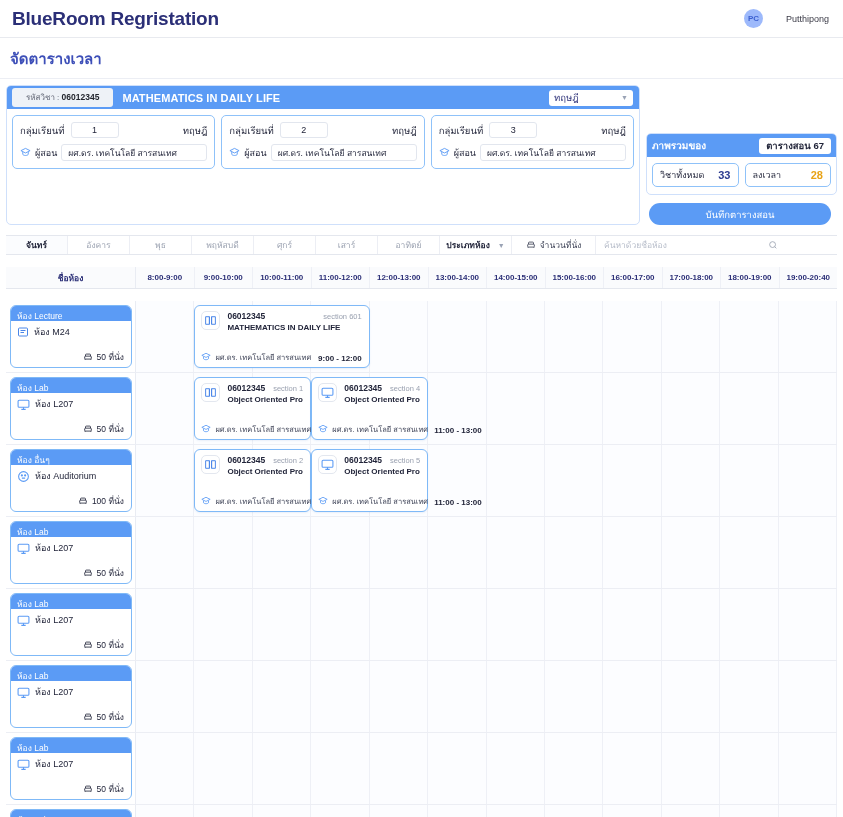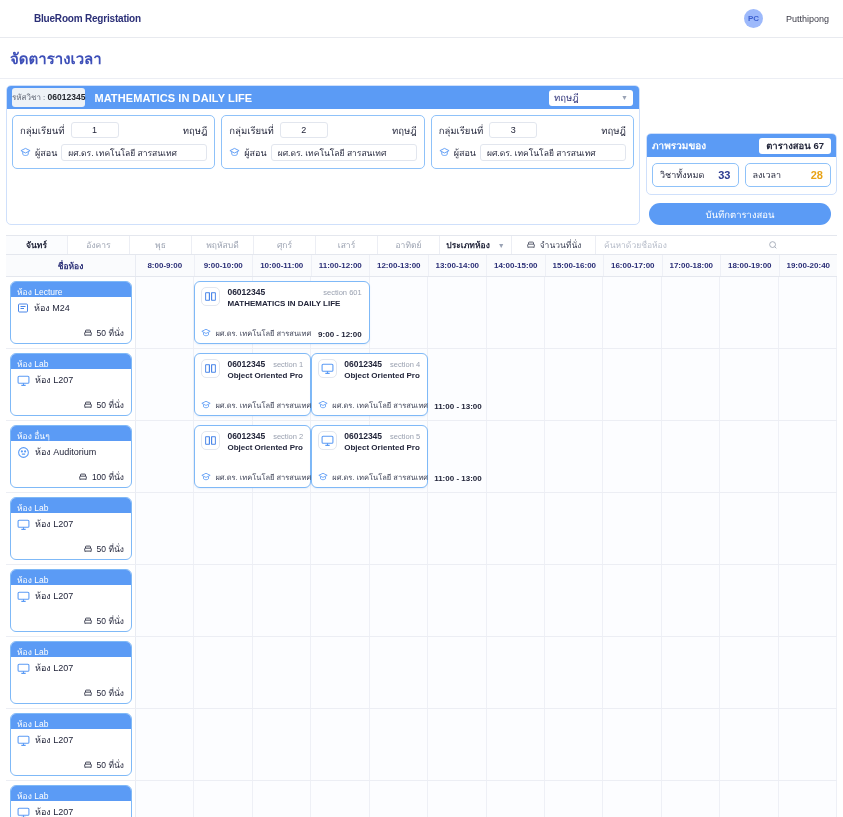--- a/index.html
+++ b/index.html
@@ -12,21 +12,21 @@
   .page { position: relative; width: 843px; height: 817px; background:#fff; }
 
   
   .topbar {
     height: 38px; width:100%;
     display:flex; align-items:center; justify-content:space-between;
     padding: 0 14px 0 12px;
     border-bottom: 1px solid #e8eaef;
     background:#fff;
   }
-  .brand { font-size: 10px; font-weight: 700; color:#2b2f77; letter-spacing:-0.2px;margin-left:22px; }
+  .brand { font-size: 19px; font-weight: 700; color:#2b2f77; letter-spacing:-0.2px; }
   .user { display:flex; align-items:center; gap:7px; }
   .avatar {
     width:19px; height:19px; border-radius:50%;
     background:#9db9fb; color:#3b5fd0;
     font-size:8px; font-weight:700;
     display:flex; align-items:center; justify-content:center;
     letter-spacing:-0.2px;
   }
   .username { font-size:9px; color:#3a3a46;margin-left:16px; }
 
@@ -47,21 +47,21 @@
     border:1px solid #cfe0fb; border-radius:5px; overflow:hidden;
     background:#fff;
   }
   .course-bar {
     background:#5b9bf5; height:23px;
     display:flex; align-items:center; gap:9px; padding: 0 6px 0 5px;
   }
   .code-chip {
     background:#eef2f7; color:#5a5f6e;
     font-size:8px; border-radius:3px;
-    padding: 3px 0; white-space:nowrap;
+    padding: 3px 14px; white-space:nowrap;
   }
   .code-chip b { color:#23262e; font-size:8.5px; }
   .course-name {
     color:#fff; font-weight:700; font-size:11px; letter-spacing:0.1px;
     flex:1 1 auto; white-space:nowrap; overflow:hidden;
   }
   .type-select {
     background:#fff; border-radius:3px;
     width:84px; height:16px;
     display:flex; align-items:center; justify-content:space-between;
@@ -150,21 +150,21 @@
     padding-left:8px; padding-right:8px; max-width:190px;
   }
   .search-cell input {
     flex:1 1 auto; border:none; outline:none; background:transparent;
     font-size:8.5px; color:#3d4256; font-family:inherit;
   }
   .search-cell input::placeholder { color:#b6bcc9; }
 
   
   .grid-head {
-    display:flex; height:22px; margin:0 6px;
+    display:flex; height:22px; margin:12px 6px;
     border-bottom:1px solid #e4e7ee; background:#fafbfd;
   }
   .gh-room {
     flex:0 0 130px; display:flex; align-items:center; justify-content:center;
     font-size:8.5px; color:#2b2f77; font-weight:600;
     border-right:1px solid #e9ecf3;
   }
   .gh-slot {
     flex:1 1 0; display:flex; align-items:center; justify-content:center;
     font-size:8px; color:#2b2f77; font-weight:700;

